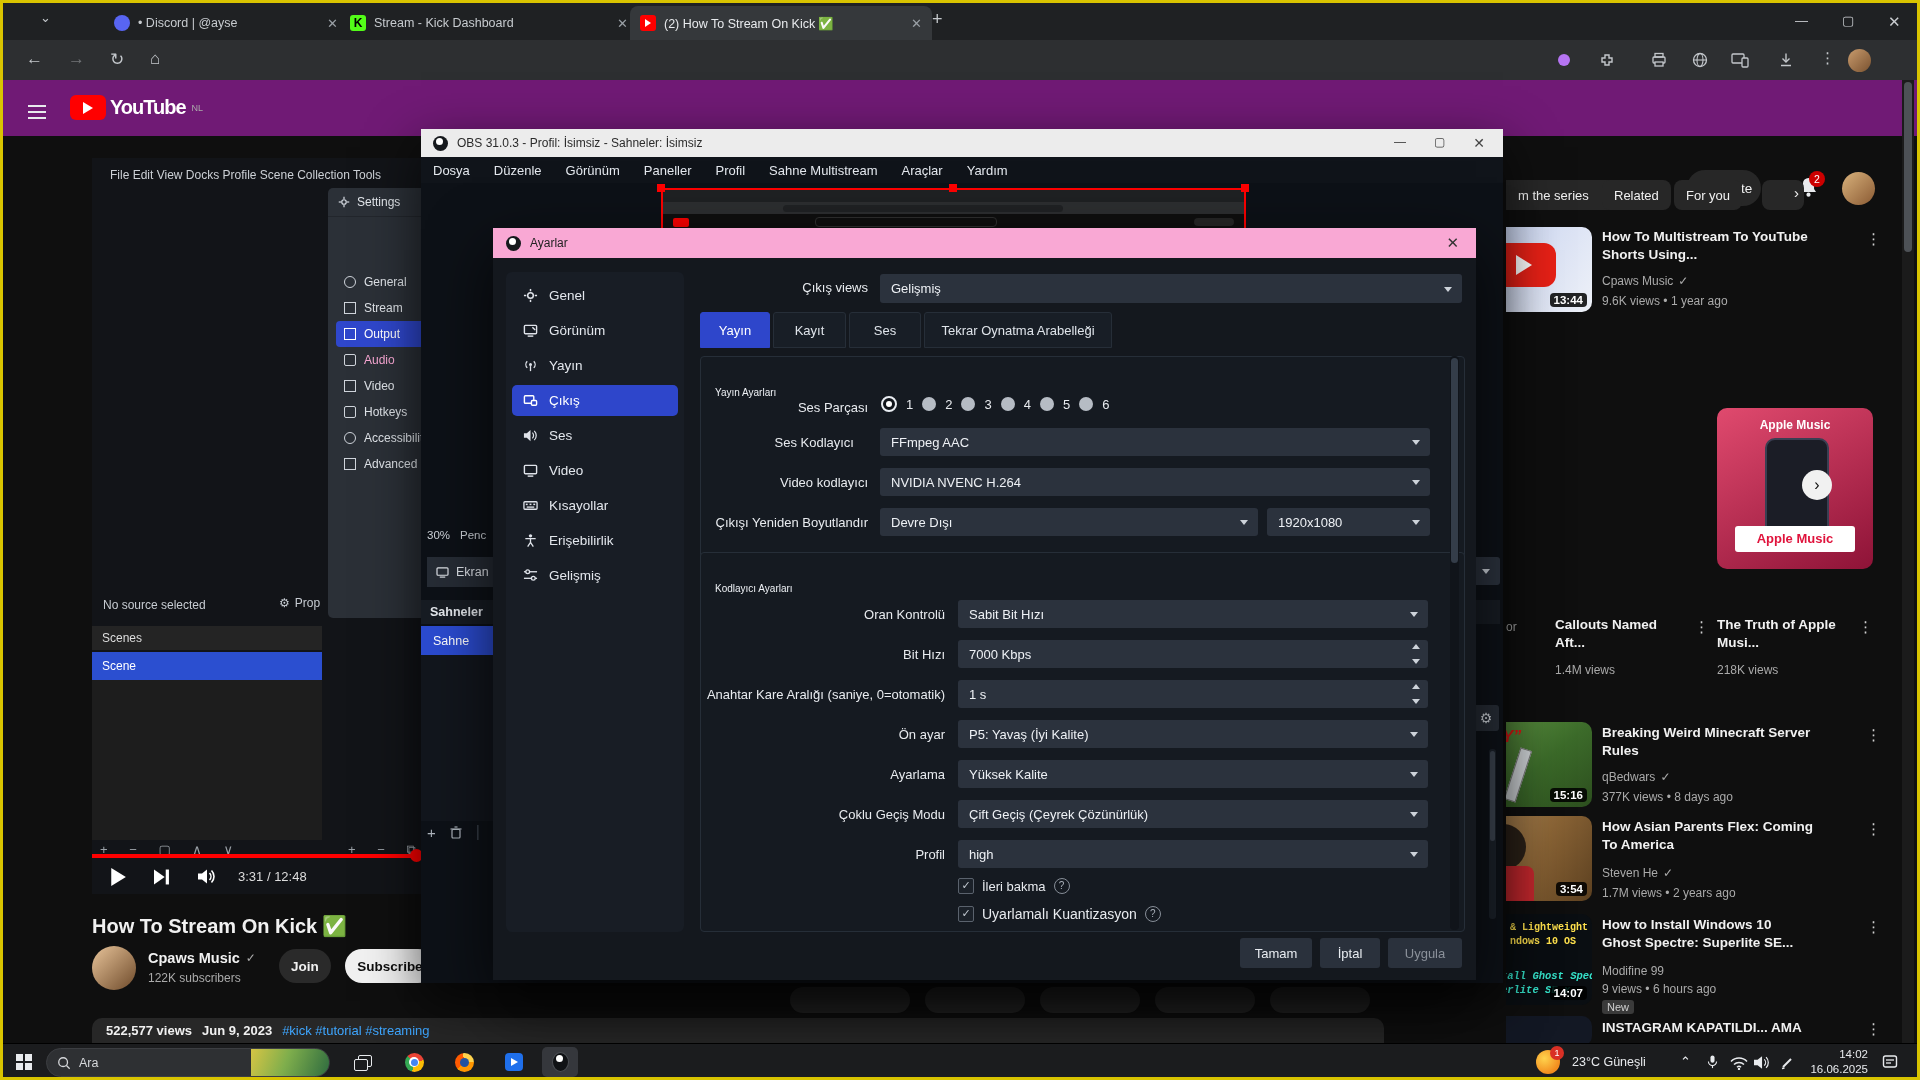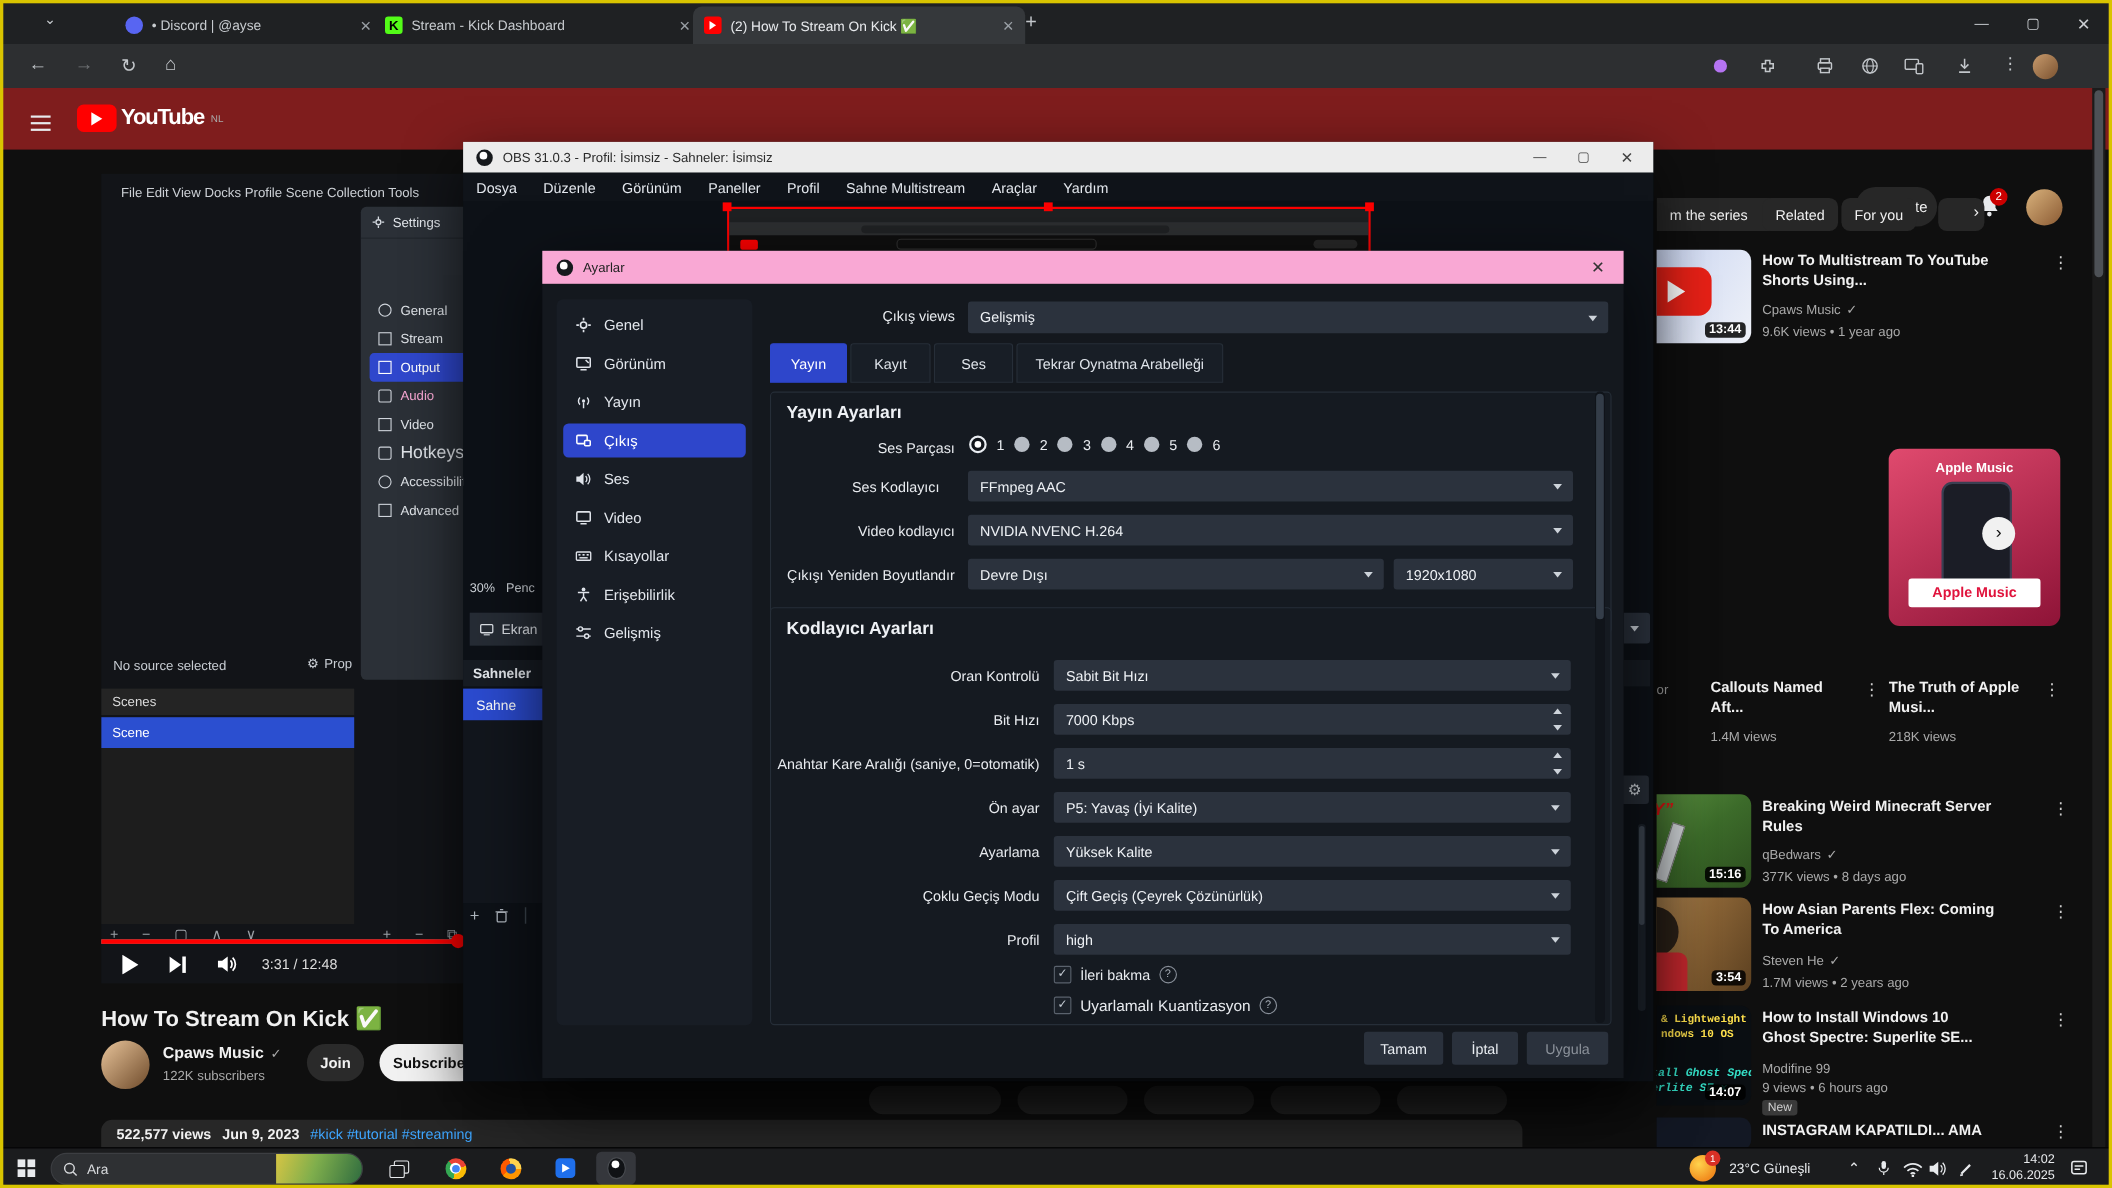--- a/index.html
+++ b/index.html
@@ -16,21 +16,21 @@
   .tab.active{background:#35383b;color:#e8eaed;}
   .tab .close{color:#9aa0a6;font-size:13px;margin-left:auto;}
   .favicon{width:16px;height:16px;border-radius:3px;flex:0 0 16px;}
   .toolbar{left:0;top:40px;width:1920px;height:40px;background:#2d2f31;}
   .navglyph{color:#c3c7cb;font-size:17px;}
   .omnibox{left:190px;top:46px;width:1342px;height:29px;background:#202224;border-radius:15px;
            display:flex;align-items:center;color:#c6cacd;font-size:13px;padding:0 12px;gap:10px;}
   .winctl{color:#c9ccd0;font-size:13px;top:13px;}
 
   
-  .ytheader{left:0;top:80px;width:1920px;height:56px;background:#7f1d1d;}
+  .ytheader{left:0;top:80px;width:1920px;height:56px;background:#701a75;}
   .hamburger span{display:block;width:18px;height:2px;background:#e8eaed;margin:4px 0;}
   .ytlogo-box{width:36px;height:25px;background:#f00;border-radius:6px;display:flex;align-items:center;justify-content:center;}
   .ytlogo-box i{width:0;height:0;border-left:10px solid #fff;border-top:6px solid transparent;border-bottom:6px solid transparent;}
   .ytsearch{left:649px;top:92px;width:506px;height:32px;border:1px solid #303030;border-radius:16px 0 0 16px;
             background:#121212;display:flex;align-items:center;padding:0 14px;}
   .ytsearch input{background:transparent;border:0;outline:0;color:#eee;font-size:14px;width:100%;font-family:"Liberation Sans",sans-serif;}
   .ytsearchbtn{left:1155px;top:92px;width:82px;height:34px;background:#222425;border:1px solid #303030;border-left:0;
                border-radius:0 17px 17px 0;display:flex;align-items:center;justify-content:center;}
   .chip{height:30px;border-radius:8px;background:#272727;color:#f1f1f1;font-size:13px;display:flex;align-items:center;padding:0 12px;}
   .sb-title{color:#f1f1f1;font-size:13.5px;font-weight:bold;line-height:18px;width:212px;
@@ -60,21 +60,21 @@
   .dlabel{position:absolute;color:#e8ebef;font-size:13px;text-align:right;white-space:nowrap;}
   .combo{position:absolute;background:#2b323d;border-radius:3px;color:#eef1f5;font-size:13px;
          display:flex;align-items:center;padding:0 11px;box-sizing:border-box;}
   .caret{position:absolute;right:10px;top:50%;margin-top:-2px;width:0;height:0;
          border-left:4.5px solid transparent;border-right:4.5px solid transparent;border-top:5px solid #cdd3da;}
   .spin{position:absolute;right:4px;top:4px;bottom:4px;width:16px;display:flex;flex-direction:column;justify-content:space-between;align-items:center;}
   .spin i{width:0;height:0;border-left:4px solid transparent;border-right:4px solid transparent;}
   .spin i.up{border-bottom:5px solid #cdd3da;}
   .spin i.dn{border-top:5px solid #cdd3da;}
   .groupbox{position:absolute;background:#151a21;border:1px solid #262e38;border-radius:4px;}
-  .gtitle{color:#eef1f5;font-size:16px;font-weight:bold;}
+  .gtitle{color:#eef1f5;font-size:10px;font-weight:normal;margin-top:20px;}
   .tabbtn{position:absolute;height:36px;background:#181e26;border:1px solid #262e38;color:#dfe4ea;font-size:13px;
           display:flex;align-items:center;justify-content:center;border-radius:3px 3px 0 0;box-sizing:border-box;}
   .tabbtn.sel{background:#2e46cb;border-color:#2e46cb;color:#fff;}
   .radio{width:14px;height:14px;border-radius:50%;background:#b6bcc4;display:inline-block;}
   .radio.sel{background:#10141a;border:2px solid #e9edf2;width:12px;height:12px;position:relative;}
   .radio.sel:after{content:"";position:absolute;left:3px;top:3px;width:6px;height:6px;border-radius:50%;background:#fff;}
   .chk{width:14px;height:14px;border:1px solid #5a626d;background:#1b2129;border-radius:2px;color:#c3cad2;
        font-size:11px;line-height:13px;text-align:center;display:inline-block;}
   .qmark{width:14px;height:14px;border-radius:50%;border:1px solid #878e98;color:#aab1ba;font-size:10px;line-height:13px;
          text-align:center;display:inline-block;}
@@ -244,21 +244,21 @@
             <span>Output</span>
           </div>
         <div class="flex" style="height:26px;gap:8px;padding:0 8px;color:#f9a8d4;font-size:12px;">
           <span style="width:10px;height:10px;border:1.4px solid #cfd4db;border-radius:2px;"></span>
             <span>Audio</span>
           </div>
         <div class="flex" style="height:26px;gap:8px;padding:0 8px;color:#dfe3e8;font-size:12px;">
           <span style="width:10px;height:10px;border:1.4px solid #cfd4db;"></span>
             <span>Video</span>
           </div>
-        <div class="flex" style="height:26px;gap:8px;padding:0 8px;color:#dfe3e8;font-size:16px;">
+        <div class="flex" style="height:26px;gap:8px;padding:0 8px;color:#dfe3e8;font-size:12px;">
           <span style="width:10px;height:10px;border:1.4px solid #cfd4db;border-radius:2px;"></span>
             <span>Hotkeys</span>
           </div>
         <div class="flex" style="height:26px;gap:8px;padding:0 8px;color:#dfe3e8;font-size:12px;">
           <span style="width:10px;height:10px;border:1.4px solid #cfd4db;border-radius:50%;"></span>
             <span>Accessibility</span>
           </div>
         <div class="flex" style="height:26px;gap:8px;padding:0 8px;color:#dfe3e8;font-size:12px;">
           <span style="width:10px;height:10px;border:1.4px solid #cfd4db;"></span>
             <span>Advanced</span>

